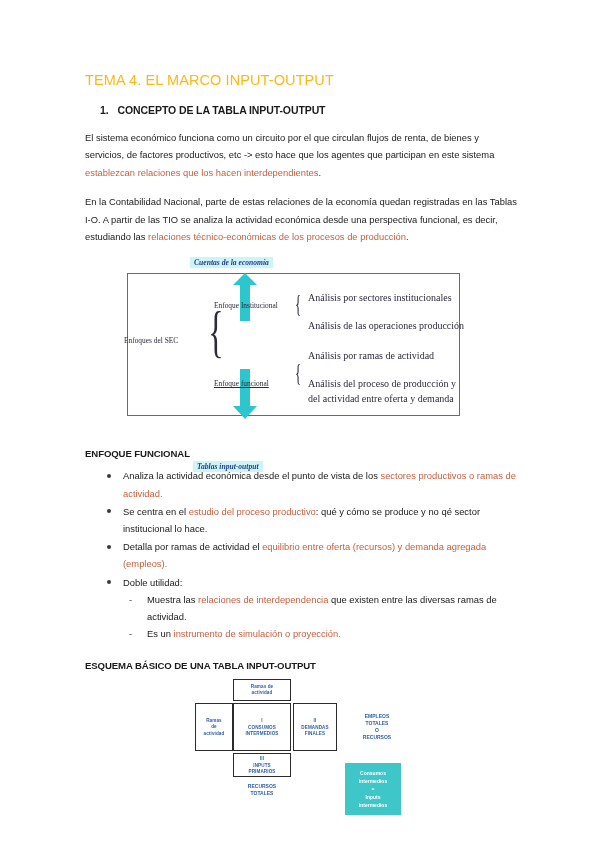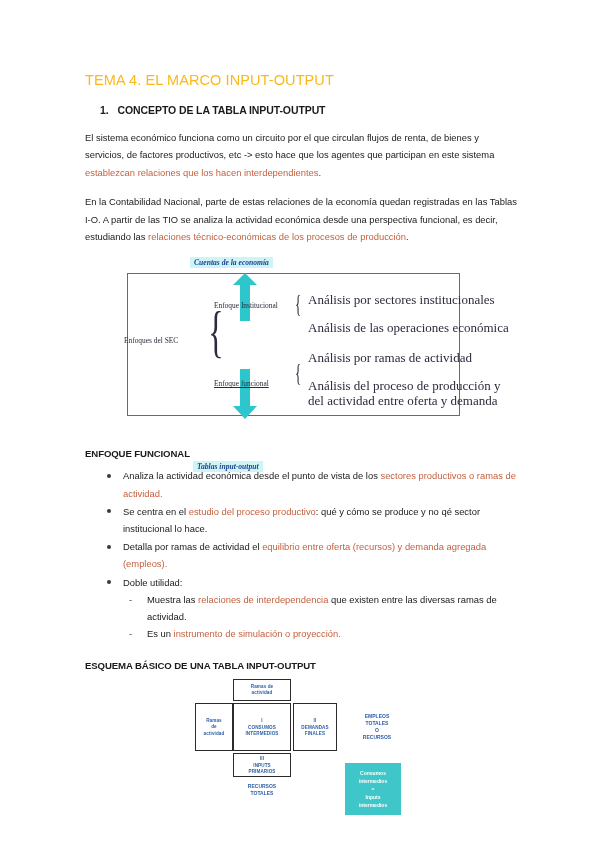--- a/index.html
+++ b/index.html
@@ -164,21 +164,21 @@
     color: #2b2b3d;
     transform: scaleX(0.5);
   }
   .bs1 { left: 172px; top: 34px; }
   .bs2 { left: 172px; top: 103px; }
 
   .analysis {
     position: absolute;
     left: 188px;
     font-family: "Liberation Serif", serif;
-    font-size: 13px;
+    font-size: 10px;
     color: #2b2b3d;
     white-space: nowrap;
   }
   .an0 { top: 35px; }
   .an1 { top: 63px; }
   .an2 { top: 93px; }
   .an3 { top: 121px; }
   .an4 { top: 136px; }
 
   
@@ -281,21 +281,21 @@
 
     <div class="brace-main">{</div>
 
     <div class="d1-text enf-inst">Enfoque Institucional</div>
     <div class="d1-text enf-func">Enfoque funcional</div>
 
     <div class="brace-small bs1">{</div>
     <div class="brace-small bs2">{</div>
 
     <div class="analysis an0">Análisis por sectores institucionales</div>
-    <div class="analysis an1">Análisis de las operaciones económica</div>
+    <div class="analysis an1">Análisis de las operaciones producción</div>
     <div class="analysis an2">Análisis por ramas de actividad</div>
     <div class="analysis an3">Análisis del proceso de producción y</div>
     <div class="analysis an4">del actividad entre oferta y demanda</div>
 
     <div class="d1-caption bottom">Tablas input-output</div>
   </div>
 
   <div class="section-heading">ENFOQUE FUNCIONAL</div>
 
   <ul class="bullets">

